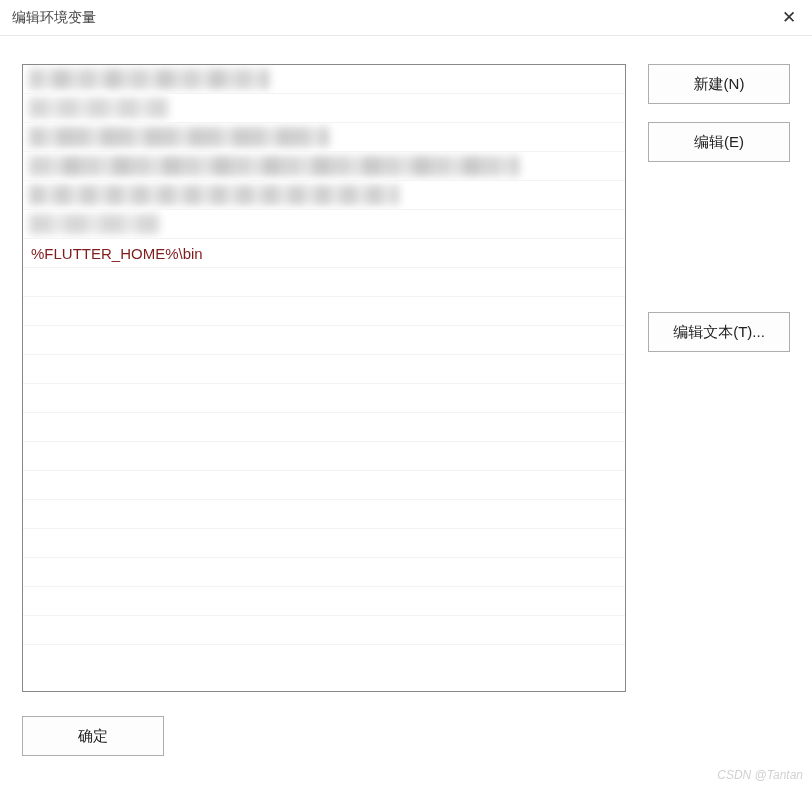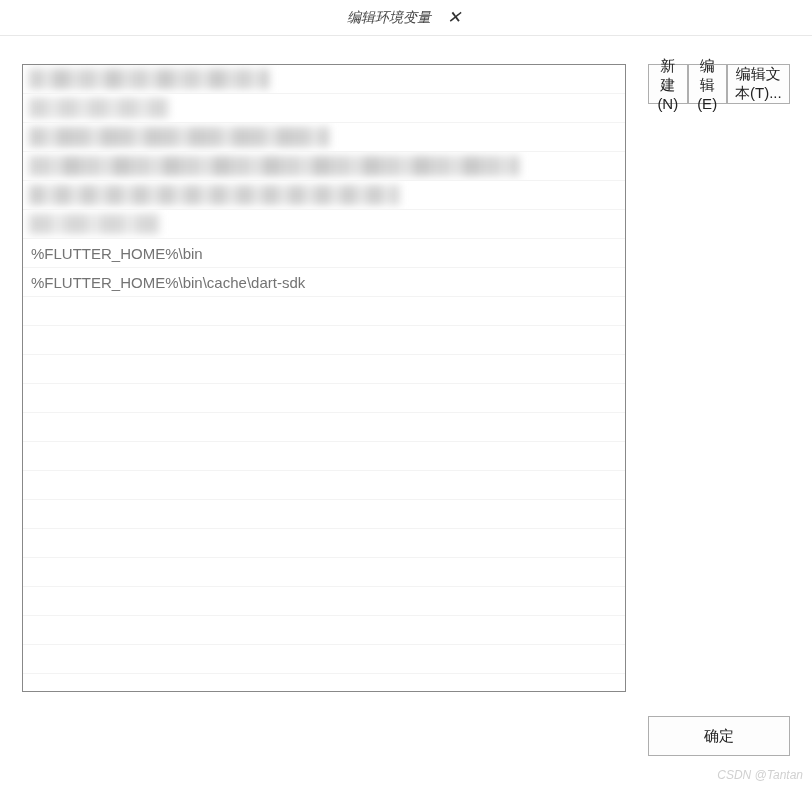--- a/index.html
+++ b/index.html
@@ -13,26 +13,25 @@
       background: #ffffff;
       width: 812px;
       height: 788px;
       overflow: hidden;
       color: #222;
     }
     .titlebar {
       height: 36px;
       display: flex;
       align-items: center;
-      justify-content: center;
+      justify-content: space-between;
       padding: 0 0 0 12px;
       border-bottom: 1px solid #e8e8e8;
       color: #555;
       font-size: 14px;
-      font-style: italic;
     }
     .title-text {
       color: #444;
     }
     .close-btn {
       width: 46px;
       height: 36px;
       display: flex;
       align-items: center;
       justify-content: center;
@@ -53,21 +52,21 @@
       background: #fff;
       overflow-y: auto;
     }
     .list-row {
       height: 29px;
       line-height: 29px;
       padding: 0 8px;
       border-bottom: 1px solid #f3f3f3;
       white-space: nowrap;
       overflow: hidden;
-      color: #737373;
+      color: #7f1d1d;
       font-size: 15px;
       position: relative;
     }
     .blurred {
       color: transparent;
     }
     .blurred::before {
       content: "";
       position: absolute;
       left: 6px;
@@ -79,41 +78,41 @@
     .blur-1::before { width: 240px; }
     .blur-2::before { width: 140px; background: repeating-linear-gradient(90deg, #d8d8d8 0 18px, #e8e8e8 18px 30px); }
     .blur-3::before { width: 300px; background: repeating-linear-gradient(90deg, #d2d2d2 0 16px, #e4e4e4 16px 28px, #cecece 28px 44px); }
     .blur-4::before { width: 490px; background: repeating-linear-gradient(90deg, #d6d6d6 0 20px, #e2e2e2 20px 34px, #cacaca 34px 50px); }
     .blur-5::before { width: 370px; background: repeating-linear-gradient(90deg, #d0d0d0 0 15px, #e5e5e5 15px 26px); }
     .blur-6::before { width: 130px; background: repeating-linear-gradient(90deg, #d8d8d8 0 22px, #e8e8e8 22px 36px); }
 
     .side-buttons {
       width: 142px;
       display: flex;
-      flex-direction: row;
+      flex-direction: column;
     }
     .btn {
       height: 40px;
       border: 1px solid #aeaeae;
       background: #fdfdfd;
       font-family: inherit;
       font-size: 15px;
       color: #222;
       cursor: pointer;
       display: flex;
       align-items: center;
       justify-content: center;
       padding: 0 4px;
     }
     .gap-small { height: 18px; }
     .gap-big { height: 48px; }
 
     .footer {
       display: flex;
-      justify-content: flex-end;
+      justify-content: flex-start;
       padding: 12px 22px 0 22px;
       gap: 22px;
     }
     .footer .btn {
       width: 142px;
     }
     .watermark {
       position: absolute;
       right: 9px;
       bottom: 6px;
@@ -135,21 +134,20 @@
 
 <div class="content">
   <div class="listbox" id="listbox">
       <div class="list-row blurred blur-1"></div>
       <div class="list-row blurred blur-2"></div>
       <div class="list-row blurred blur-3"></div>
       <div class="list-row blurred blur-4"></div>
       <div class="list-row blurred blur-5"></div>
       <div class="list-row blurred blur-6"></div>
       <div class="list-row">%FLUTTER_HOME%\bin</div>
-      <div class="list-row">%FLUTTER_HOME%\bin\cache\dart-sdk</div>
       <div class="list-row"></div>
       <div class="list-row"></div>
       <div class="list-row"></div>
       <div class="list-row"></div>
       <div class="list-row"></div>
       <div class="list-row"></div>
       <div class="list-row"></div>
       <div class="list-row"></div>
       <div class="list-row"></div>
       <div class="list-row"></div>

